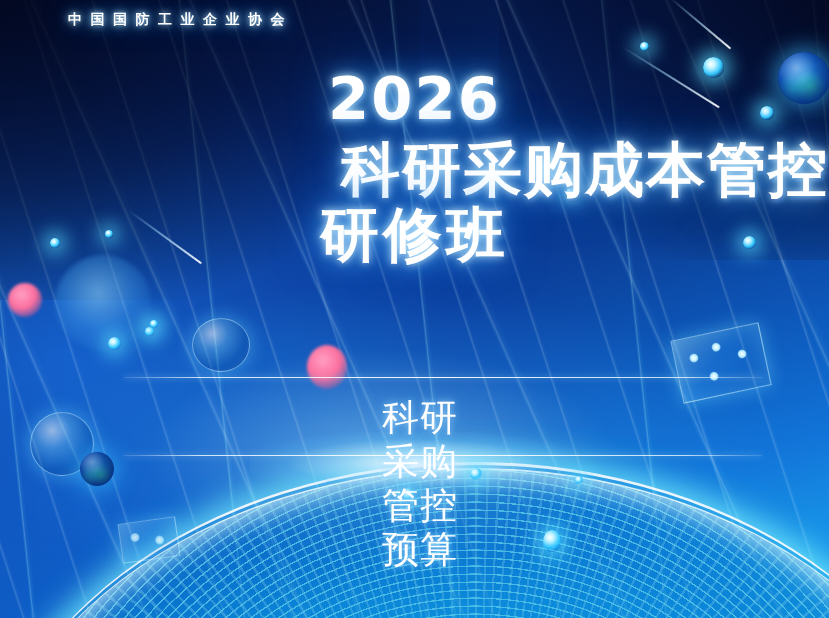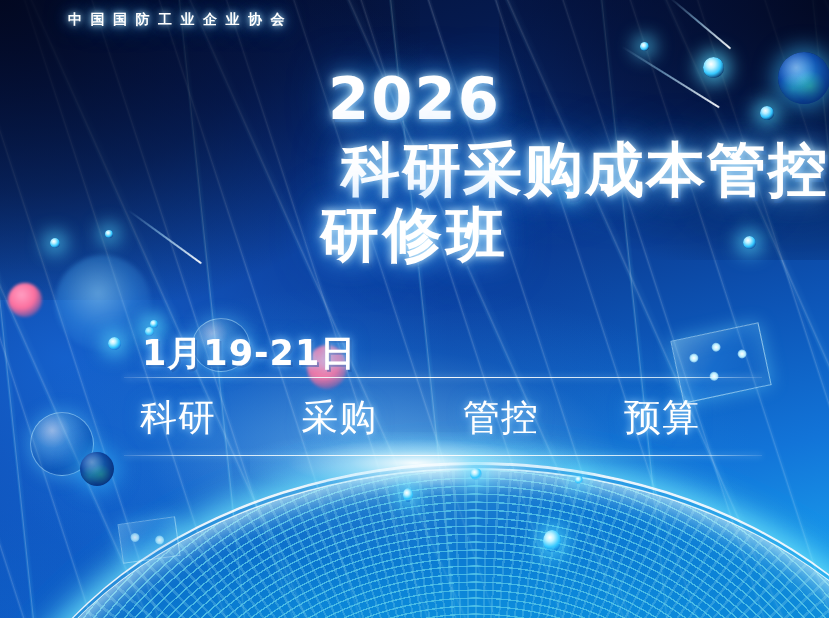--- a/index.html
+++ b/index.html
@@ -278,20 +278,21 @@
   .rule.bottom { top: 455px; }
 
   .keywords {
     position: absolute;
     left: 140px;
     top: 396px;
     width: 560px;
     display: flex;
     justify-content: space-between;
     align-items: center;
+    flex-direction: column;
   }
   .keyword {
     font-size: 37px;
     line-height: 44px;
     font-weight: 400;
     color: #ffffff;
     letter-spacing: 1px;
     text-shadow: 0 0 7px rgba(180,230,255,0.8), 0 0 18px rgba(70,175,255,0.55);
     white-space: nowrap;
   }
@@ -349,21 +350,20 @@
   </div>
 
   <div class="assoc-name">中国国防工业企业协会</div>
 
   <div class="year">2026</div>
 
   <div class="title-main">科研采购成本管控</div>
   <div class="title-sub">研修班</div>
 
   <div class="meta-row">
-    <div class="meta-date">1月19-21日</div>
   </div>
 
   <div class="rule top"></div>
 
   <div class="keywords">
     <div class="keyword">科研</div>
     <div class="keyword">采购</div>
     <div class="keyword">管控</div>
     <div class="keyword">预算</div>
   </div>

